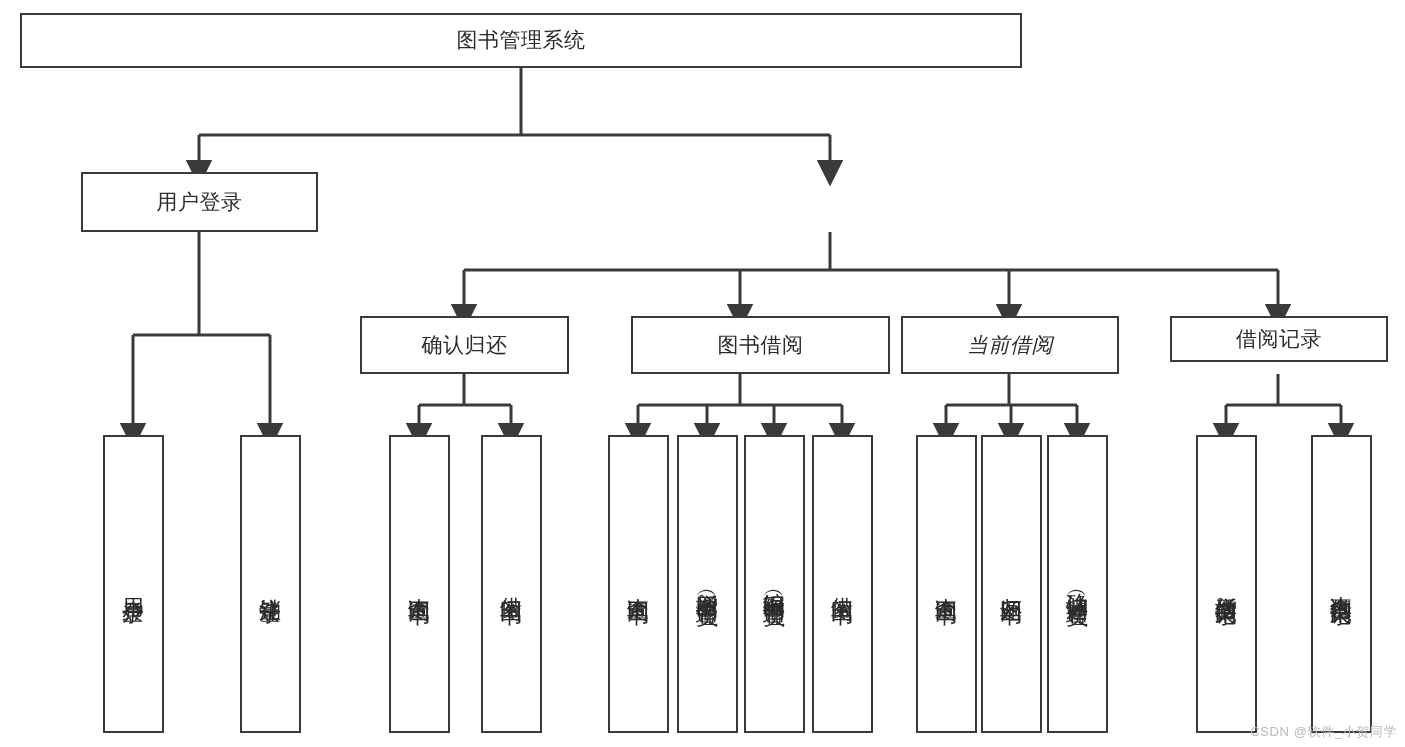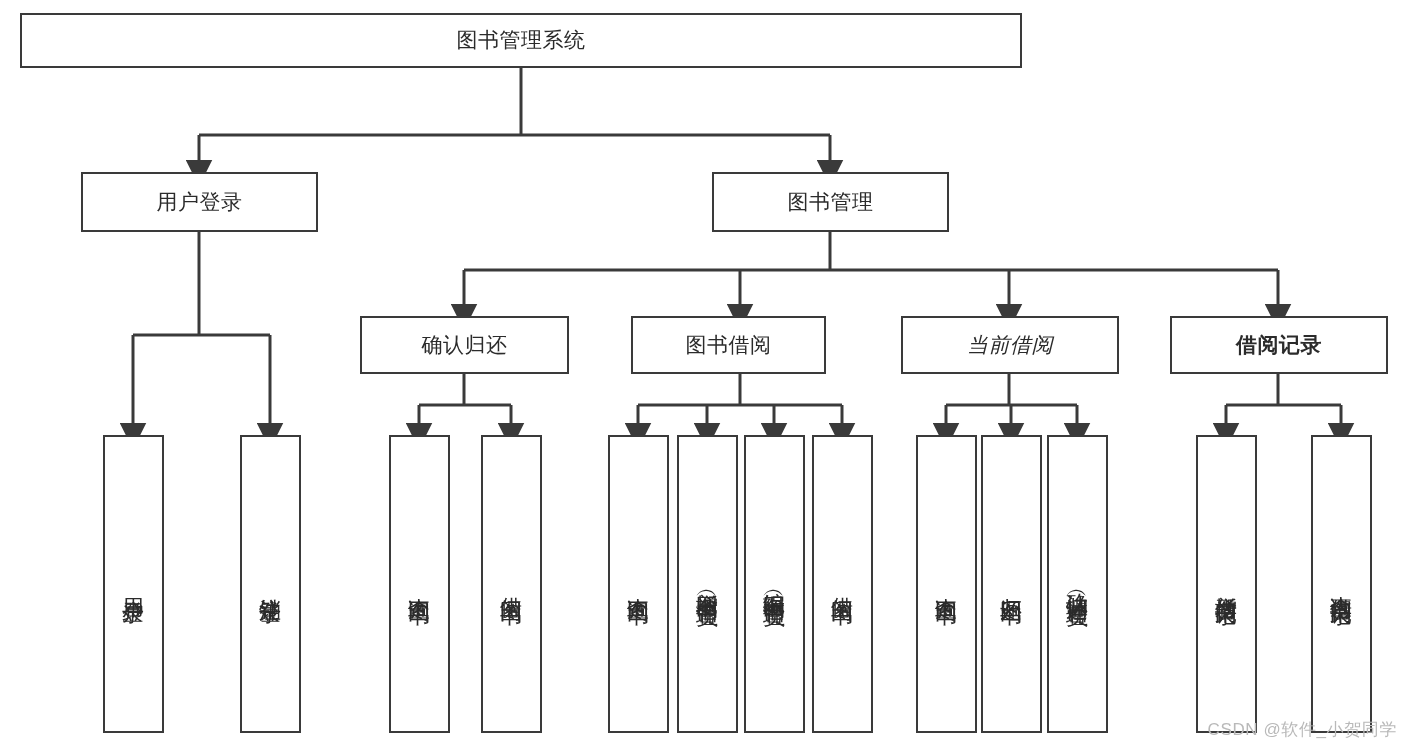--- a/index.html
+++ b/index.html
@@ -53,21 +53,21 @@
     text-orientation: upright;
     font-size: 22px;
     line-height: 1.32;
     letter-spacing: 2px;
     max-height: 270px;
   }
   #watermark {
     position: absolute;
     right: 8px;
     bottom: 6px;
-    font-size: 17px;
+    font-size: 13px;
     color: #b9b9b9;
     letter-spacing: 0.6px;
     white-space: nowrap;
     user-select: none;
   }
 </style>
 </head>
 <body>
 
 <div id="canvas">
@@ -122,34 +122,31 @@
     </g>
   </svg>
 
   <div class="node horizontal" style="left:20px; top:13px; width:1002px; height:55px;">
     <span class="label">图书管理系统</span>
   </div>
 
   <div class="node horizontal" style="left:81px; top:172px; width:237px; height:60px;">
     <span class="label">用户登录</span>
   </div>
-  <div class="node horizontal" style="left:712px; top:172px; width:237px; height:60px;">
-    <span class="label">图书管理</span>
-  </div>
 
   <div class="node horizontal" style="left:360px; top:316px; width:209px; height:58px;">
     <span class="label">确认归还</span>
   </div>
-  <div class="node horizontal" style="left:631px; top:316px; width:195px; height:58px;">
+  <div class="node horizontal" style="left:631px; top:316px; width:259px; height:58px;">
     <span class="label">图书借阅</span>
   </div>
   <div class="node horizontal" style="left:901px; top:316px; width:218px; height:58px;font-style:italic;">
     <span class="label">当前借阅</span>
   </div>
-  <div class="node horizontal" style="left:1170px; top:316px; width:218px; height:58px;font-weight:bold;">
+  <div class="node horizontal" style="left:1170px; top:316px; width:218px; height:46px;">
     <span class="label">借阅记录</span>
   </div>
 
   <div class="node vertical" style="left:103px; top:435px; width:61px; height:298px;">
     <span class="label">用户登录</span>
   </div>
   <div class="node vertical" style="left:240px; top:435px; width:61px; height:298px;">
     <span class="label">注销登录</span>
   </div>
 

